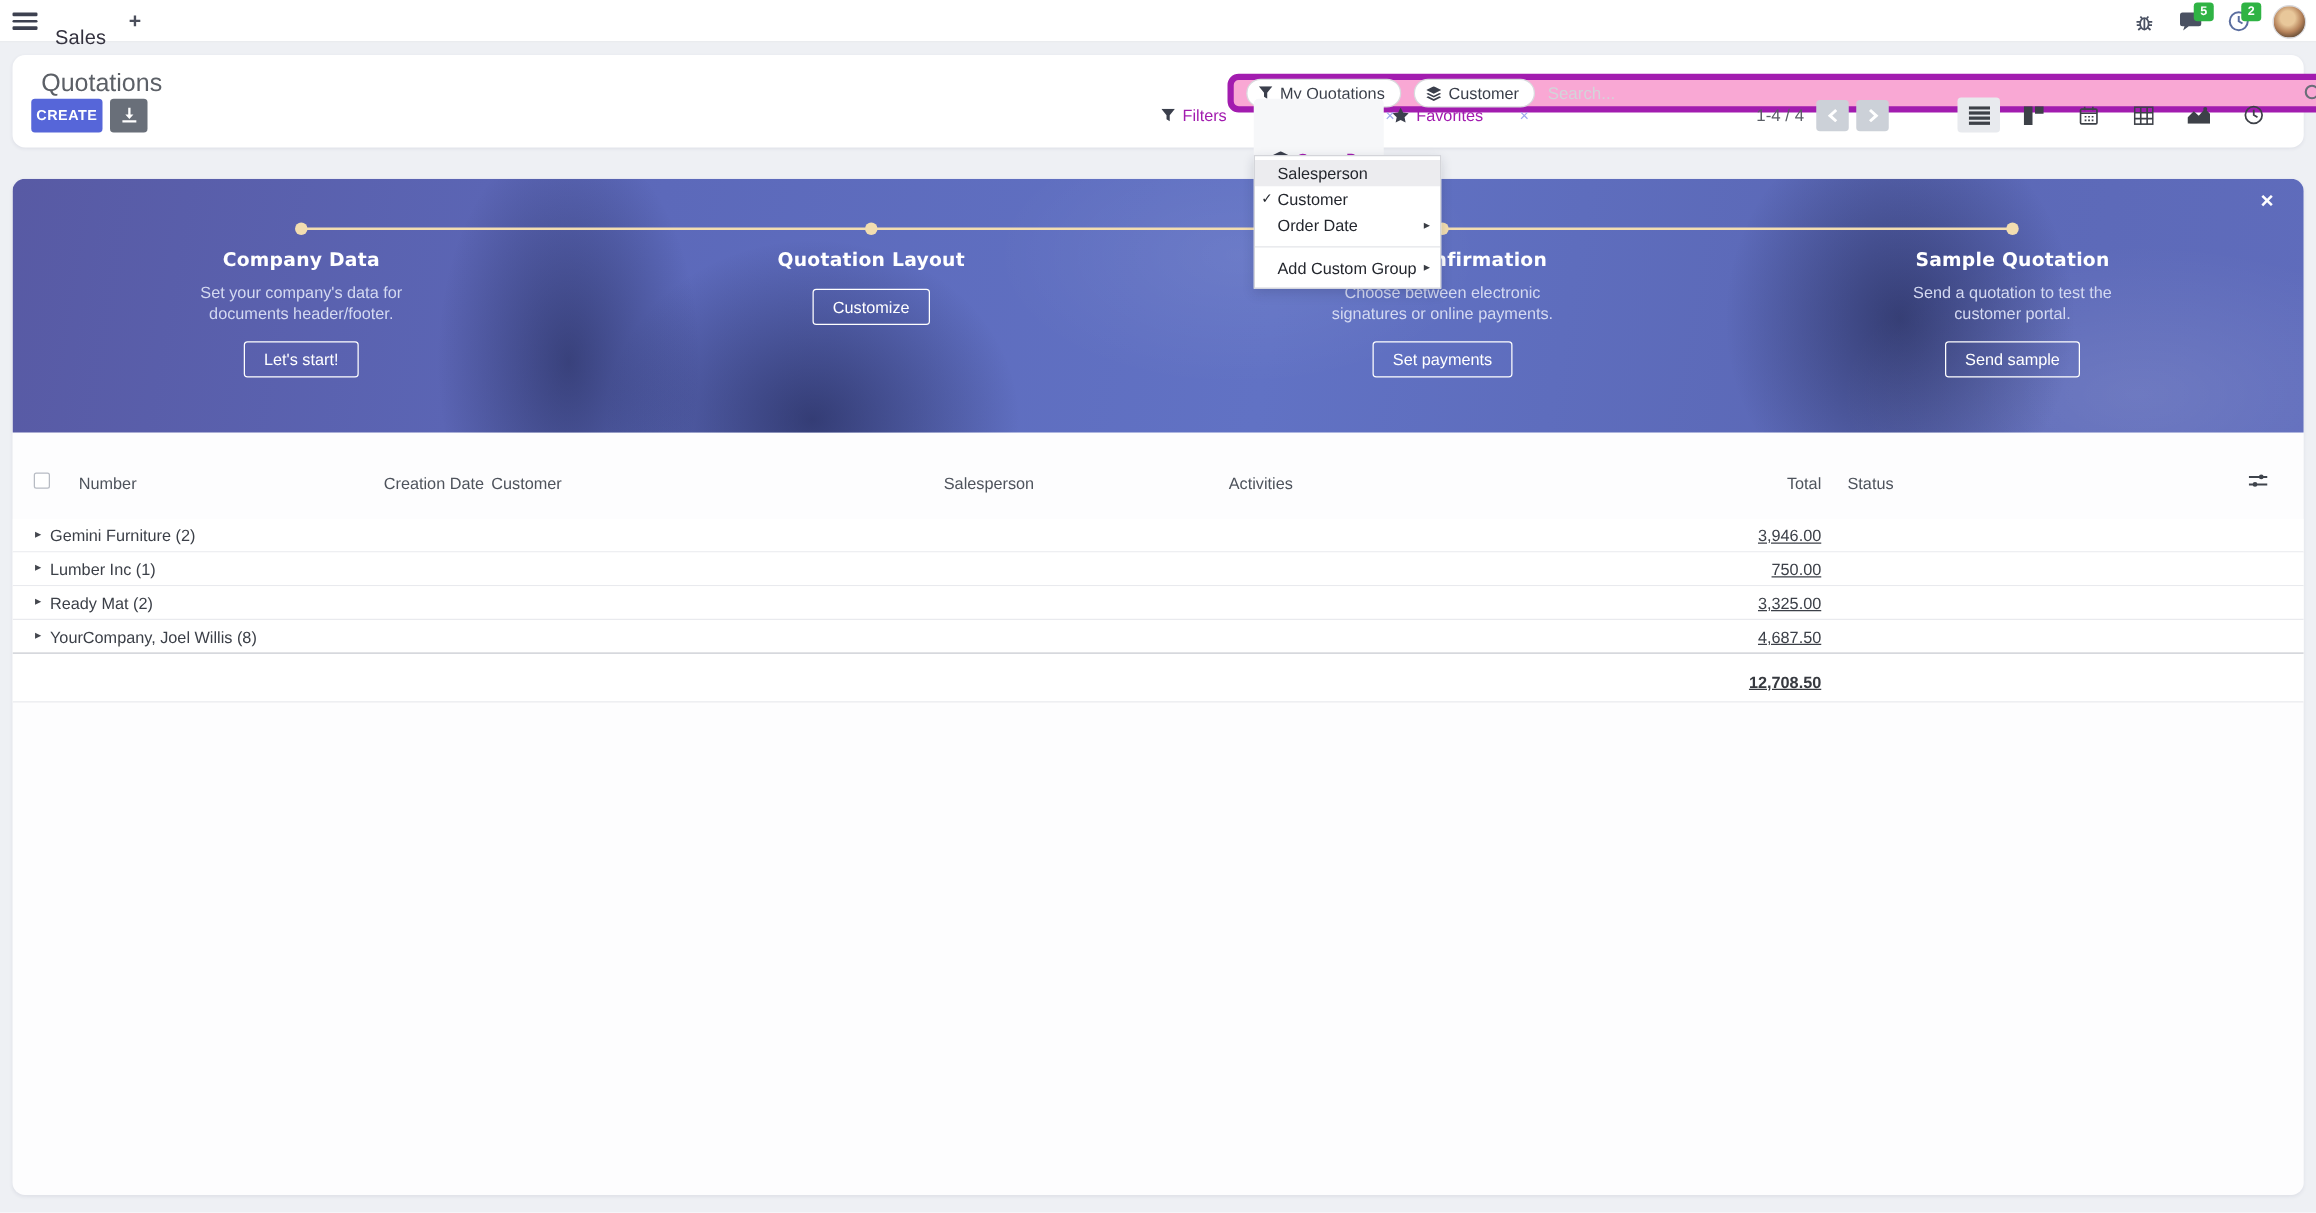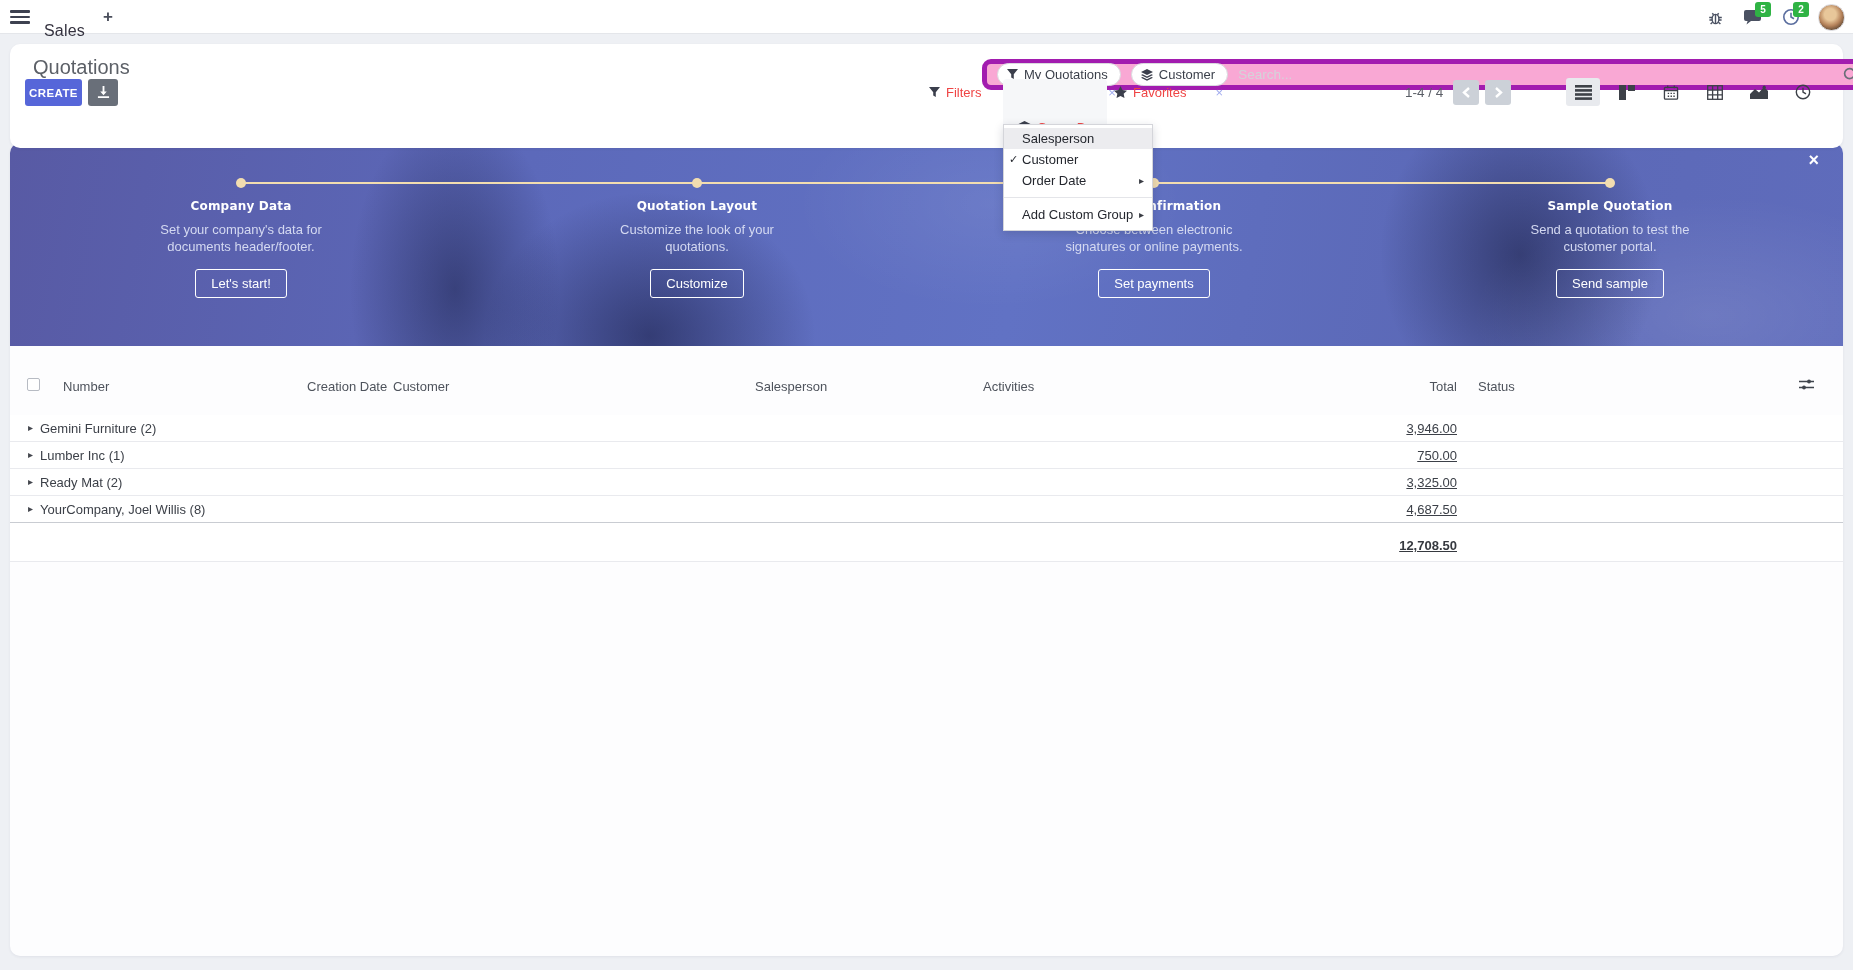--- a/index.html
+++ b/index.html
@@ -23,21 +23,21 @@
   .badge { position:absolute; top:-4px; left:13px; min-width:16px; height:15px; padding:0 3px;
     background:#2fb344; color:#fff; font-size:10px; font-weight:700; line-height:15px;
     text-align:center; border-radius:3px; }
   .avatar { width:27px; height:27px; border-radius:50%;
     background:radial-gradient(circle at 45% 38%, #e8c79a 0 28%, #b5825a 55%, #5d4632 80%, #3a2c22 100%);
     border:1px solid #d8d8dc; cursor:pointer; }
 
   
   .card { position:absolute; left:10px; right:10px; background:#fff; border-radius:10px;
     box-shadow:0 1px 3px rgba(40,45,80,.07); }
-  #card-top { top:44px; height:104px; z-index:3; }
+  #card-top { top:44px; height:74px; z-index:3; }
   #card-main { top:143px; bottom:14px; overflow:hidden; z-index:2; background:#fdfdfe; }
 
   
   .page-title { position:absolute; left:23px; top:12px; font-size:20px; color:#5c6067; }
   .searchbar { position:absolute; left:972px; top:15px; width:892px; height:31px;
     border:5px solid #a21caf; border-radius:9px; background:#f9a8d4; display:flex; align-items:center; padding:0 10px; }
   .facet { display:flex; align-items:center; gap:6px; height:23px; padding:0 12px 0 9px;
     border:1px solid #d9dade; border-radius:12px; background:#fff; margin-right:10px;
     font-size:13px; color:#3a3f4a; cursor:pointer; position:relative; }
   .facet-x { position:absolute; right:4px; top:22px; color:#9fa9ee; font-size:13px; line-height:1; cursor:pointer; }
@@ -46,21 +46,21 @@
   .search-input::placeholder { color:#d3d4d9; }
   .mag { margin-left:6px; }
 
   .btn { display:inline-flex; align-items:center; justify-content:center; cursor:pointer;
     border-radius:3px; font-family:inherit; border:none; }
   .btn-create { position:absolute; left:15px; top:35px; width:57px; height:27px;
     background:#5666d9; color:#fff; font-size:11.5px; font-weight:700; letter-spacing:.4px; }
   .btn-export { position:absolute; left:78px; top:35px; width:30px; height:27px; background:#696f79; }
 
   .cp-buttons { position:absolute; top:35px; height:27px; display:flex; align-items:center;
-    font-size:13px; color:#ef4444; }
+    font-size:13px; color:#a21caf; }
   .cp-btn { display:flex; align-items:center; gap:6px; cursor:pointer; padding:0 14px; height:27px; }
   #filters-btn   { position:absolute; left:905px; top:35px; }
   #favorites-btn { position:absolute; left:1090px; top:35px; }
   .groupby-ext { position:absolute; left:993px; top:35px; width:104px; height:51px;
     background:#f6f7f9; border-radius:4px 4px 0 0; z-index:6; }
   #groupby-btn { width:104px; justify-content:center; padding:0; }
 
   .pager { position:absolute; left:1395px; top:35px; height:27px; display:flex; align-items:center; gap:4px; }
   .pager-range { font-size:13.5px; color:#5a5e66; margin-right:6px; }
   .pager-btn { width:26px; height:25px; background:#ccd1d8; border-radius:3px;
@@ -92,21 +92,21 @@
       radial-gradient(ellipse 200px 230px at 1510px 55%, rgba(16,20,52,.50), rgba(16,20,52,0) 70%),
       radial-gradient(ellipse 320px 160px at 1700px 85%, rgba(255,255,255,.10), rgba(255,255,255,0) 75%),
       radial-gradient(ellipse 260px 140px at 980px 30%,  rgba(255,255,255,.07), rgba(255,255,255,0) 75%),
       linear-gradient(100deg,#585aa4 0%, #5c69ba 28%, #6172c4 55%, #5b68b6 80%, #5f6cbc 100%);
   }
   .timeline { position:absolute; left:231px; top:39px; width:1369px; height:2px; background:#f2ddb0; }
   .tl-dot { position:absolute; top:35px; width:10px; height:10px; border-radius:50%; background:#f2ddb0; }
   .banner-close { position:absolute; right:24px; top:8px; font-size:18px; font-weight:700;
     color:#fff; cursor:pointer; line-height:1; }
   .step { position:absolute; top:56px; width:280px; text-align:center; }
-  .step-title { font-size:12px; font-weight:700; letter-spacing:.2px;
+  .step-title { font-size:15px; font-weight:700; letter-spacing:.2px;
     font-family:"DejaVu Sans","Liberation Sans",sans-serif; }
   .step-desc { margin:8px auto 0; width:215px; font-size:13px; line-height:17px; color:#d4d9f1; }
   .step-btn { display:inline-block; margin-top:14px; padding:6px 15px; border:1px solid #fff;
     border-radius:3px; font-size:13px; color:#fff; background:transparent; cursor:pointer; }
 
   
   .thead { position:absolute; left:0; right:0; top:231px; height:28px; font-size:13px;
     font-weight:500; color:#4e535c; }
   .th { position:absolute; top:5px; white-space:nowrap; cursor:pointer; }
   .checkbox { position:absolute; left:17px; top:4px; width:13px; height:13px;
@@ -309,21 +309,20 @@
       <div class="tl-dot" style="left:1595px"></div>
       <div class="banner-close">×</div>
 
       <div class="step" style="left:91px">
         <div class="step-title">Company Data</div>
         <div class="step-desc">Set your company's data for documents header/footer.</div>
         <button class="step-btn">Let's start!</button>
       </div>
       <div class="step" style="left:547px">
         <div class="step-title">Quotation Layout</div>
-        <div class="step-desc">Customize the look of your quotations.</div>
         <button class="step-btn">Customize</button>
       </div>
       <div class="step" style="left:1004px">
         <div class="step-title">Order Confirmation</div>
         <div class="step-desc">Choose between electronic signatures or online payments.</div>
         <button class="step-btn">Set payments</button>
       </div>
       <div class="step" style="left:1460px">
         <div class="step-title">Sample Quotation</div>
         <div class="step-desc">Send a quotation to test the customer portal.</div>

